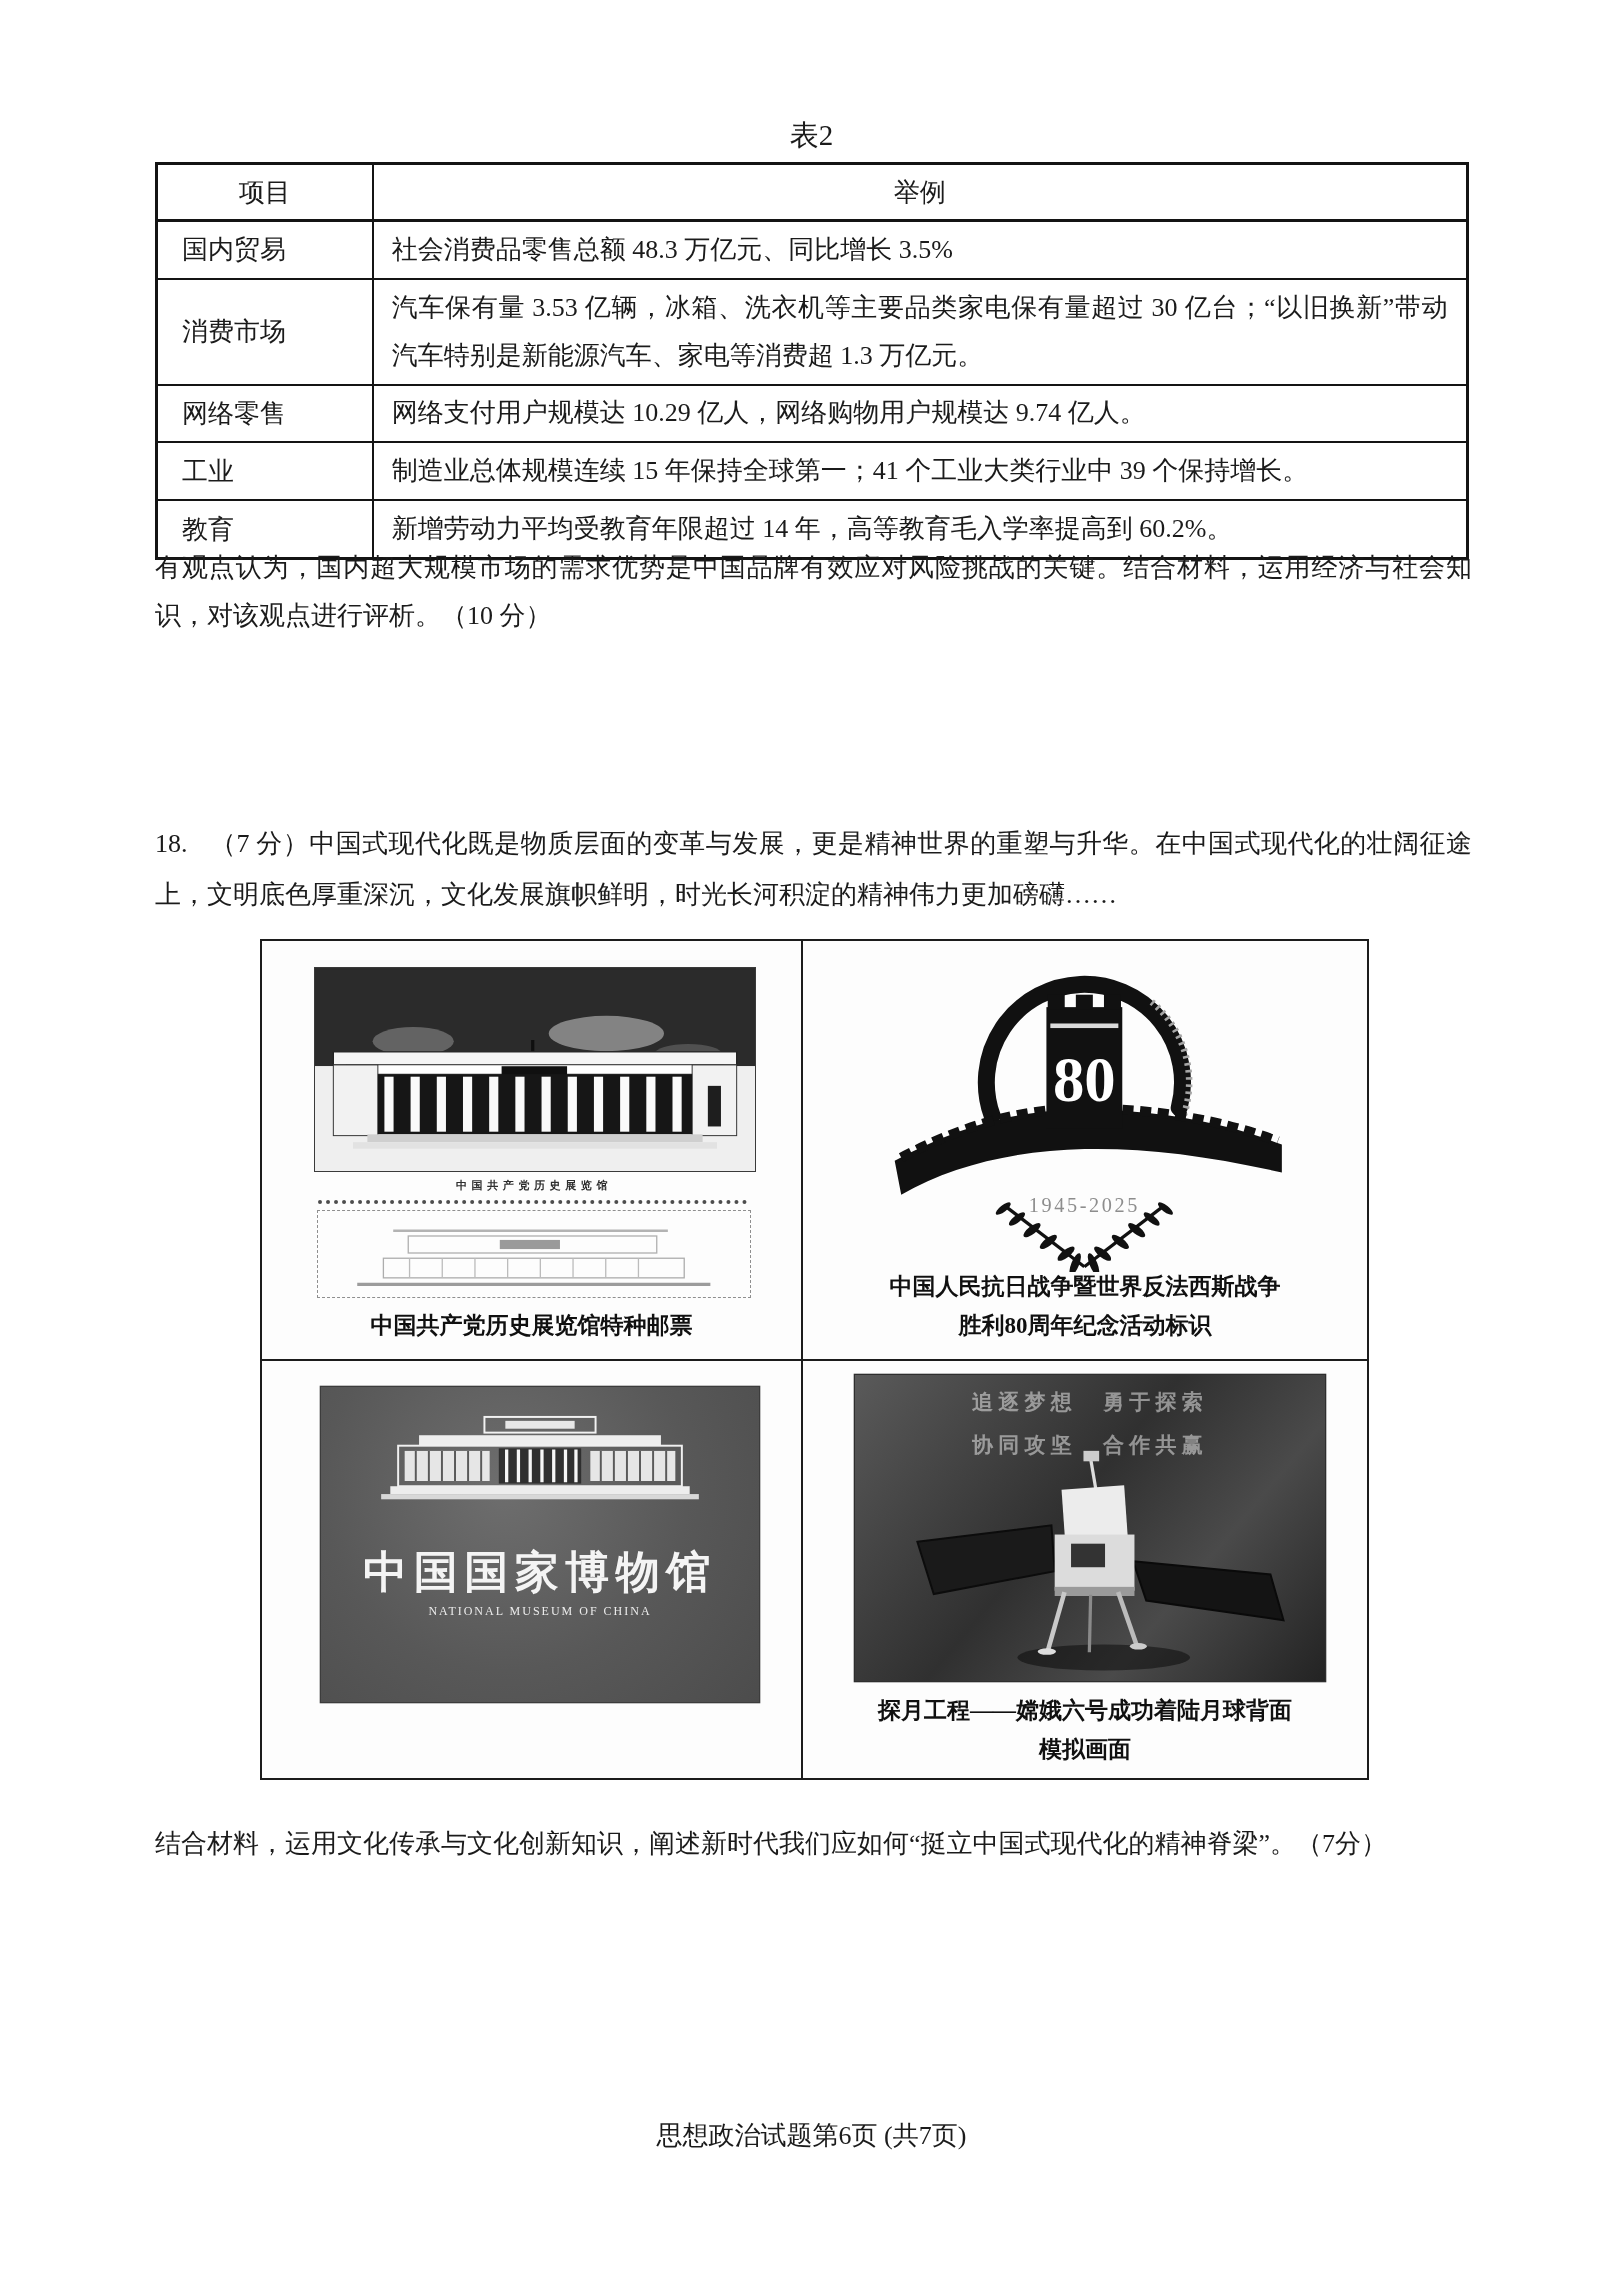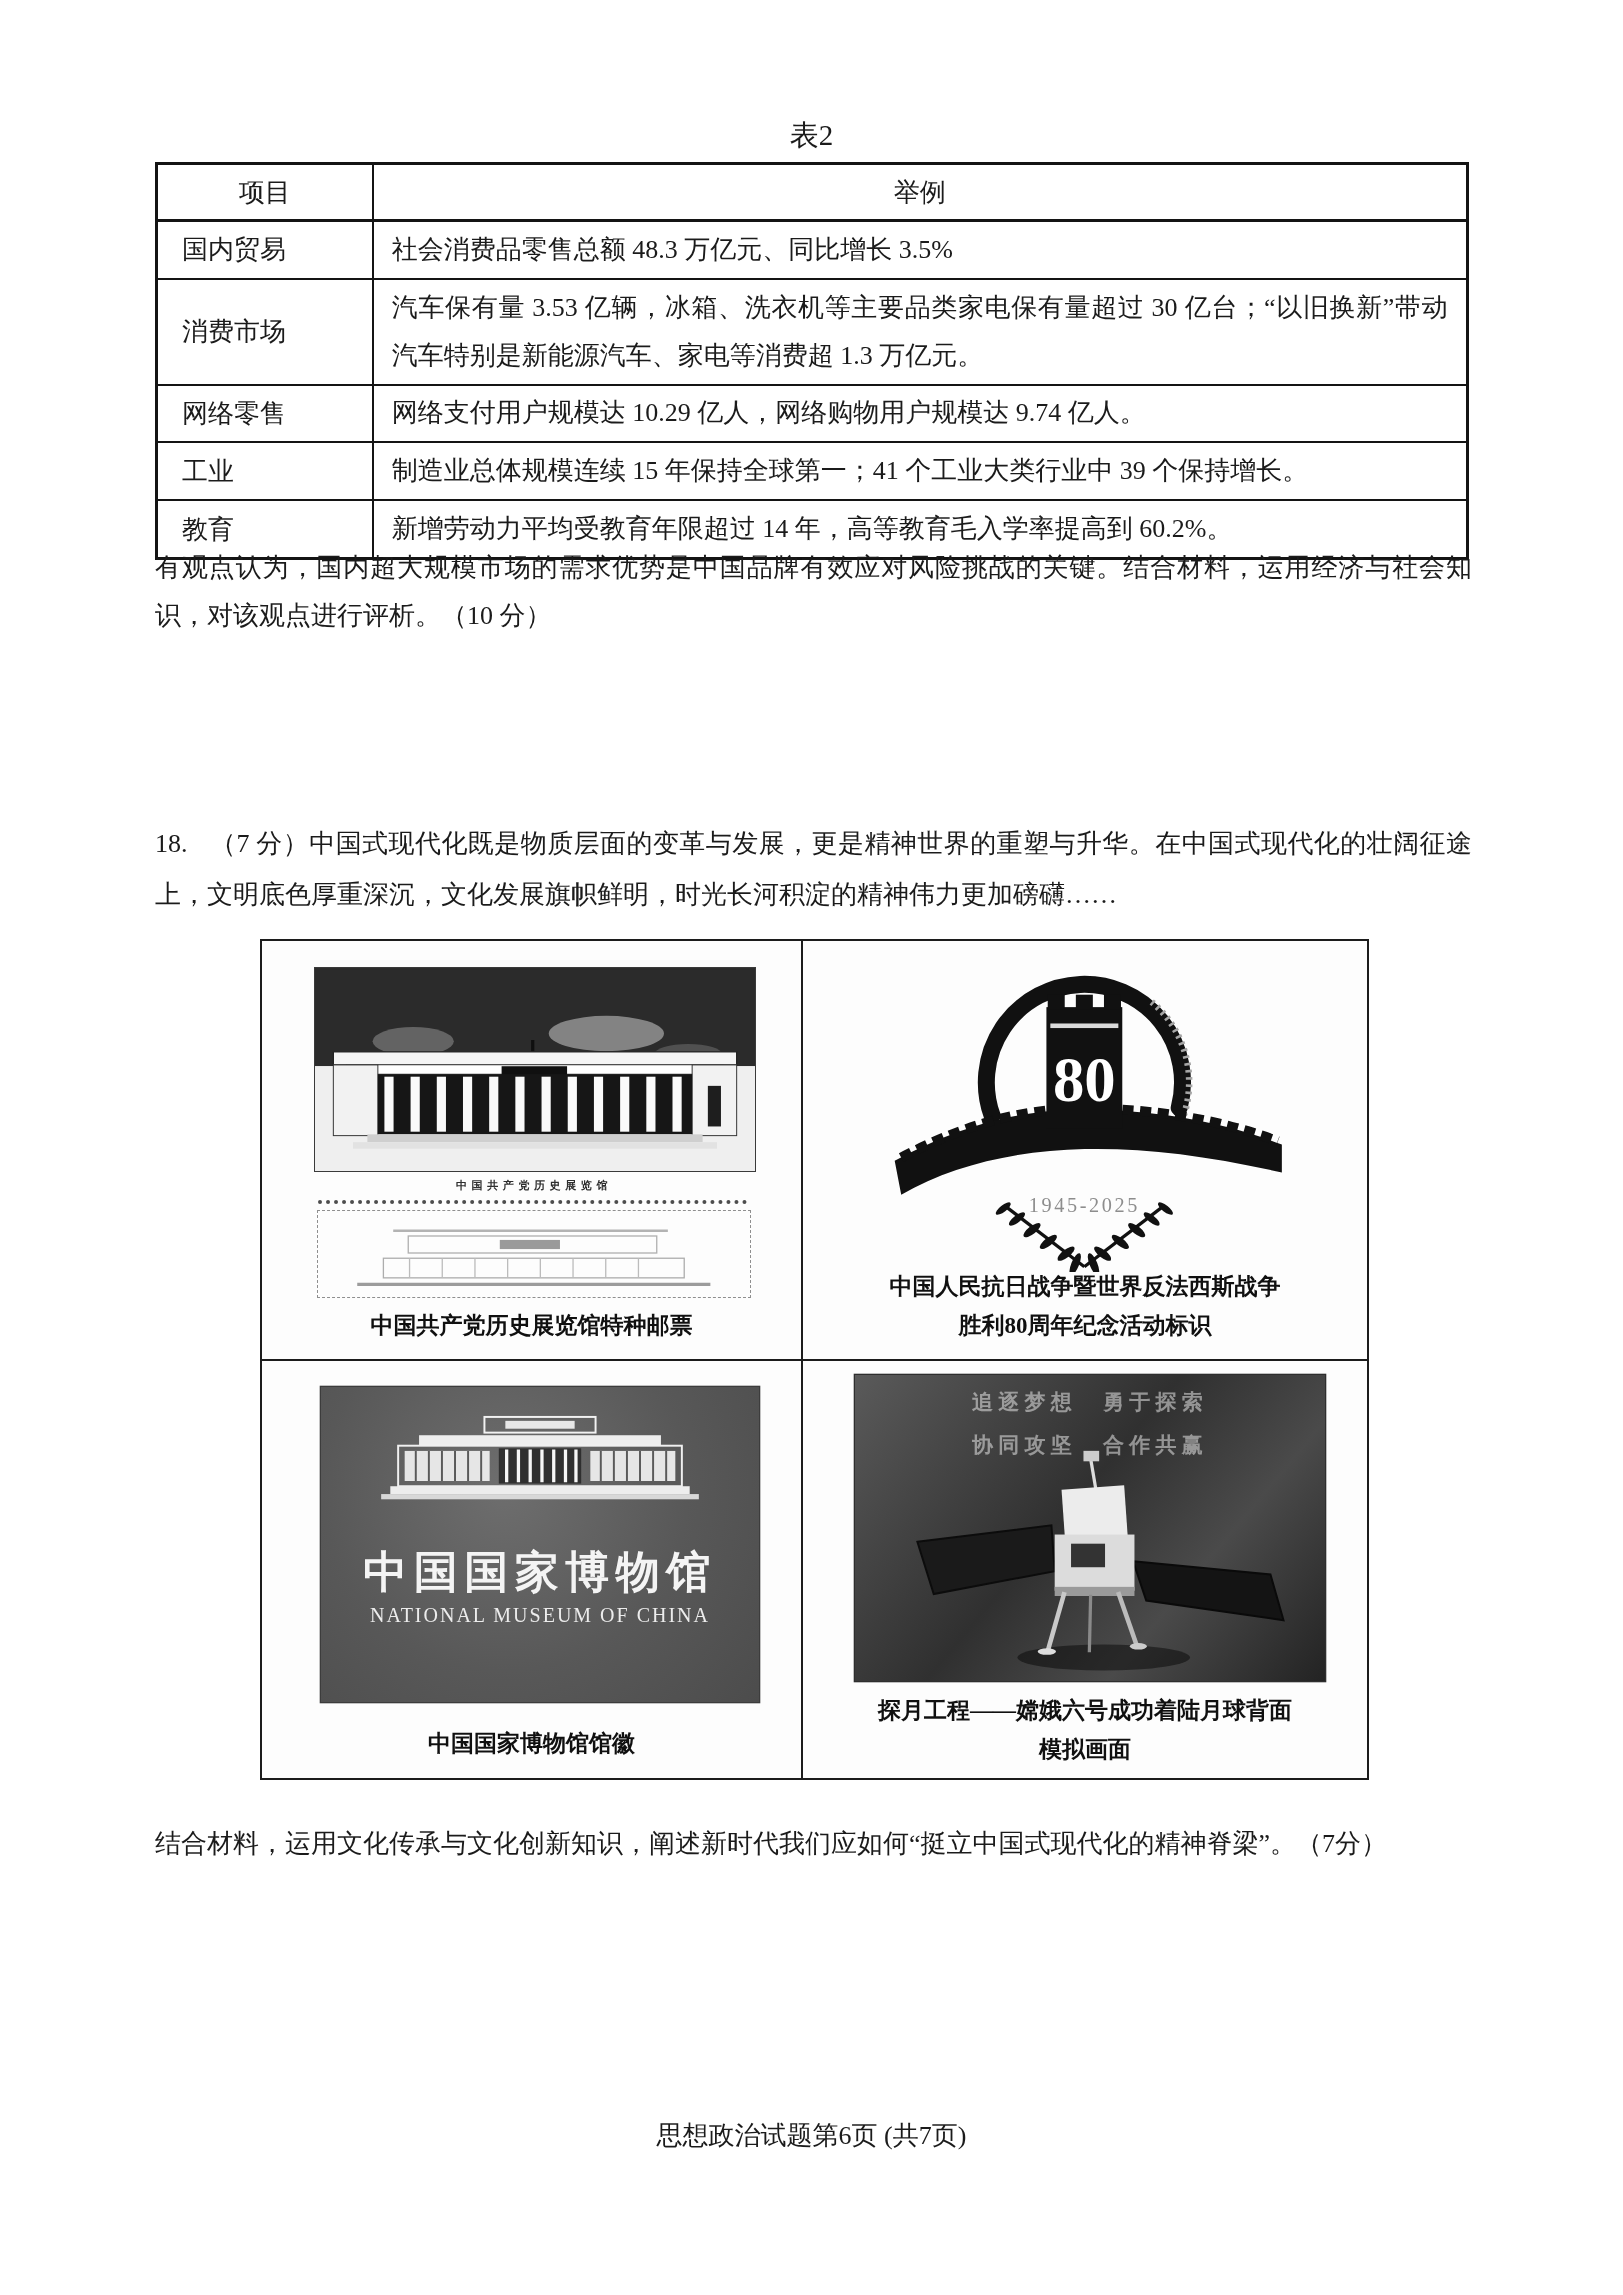--- a/index.html
+++ b/index.html
@@ -78,21 +78,21 @@
     position:absolute;left:59px;top:26px;width:438px;height:315px;
     background:radial-gradient(circle at 42% 32%, #6e6e6e, #585858 55%, #4c4c4c 100%);
     box-shadow:0 0 0 1.3px #3c3c3c;
   }
   .emblem-cn{
     position:absolute;left:0;top:156px;width:438px;text-align:center;
     color:#f4f4f4;font-size:44px;font-weight:700;letter-spacing:6.5px;
   }
   .emblem-en{
     position:absolute;left:0;top:217px;width:438px;text-align:center;
-    color:#ececec;font-size:20px;letter-spacing:2px;
+    color:#ececec;font-size:12px;letter-spacing:2px;
     font-family:"Liberation Serif","DejaVu Serif",serif;
   }
   
   .photo{
     position:absolute;left:52px;top:14.4px;width:470px;height:306px;
     background:linear-gradient(130deg,#5a5a5a 0%,#303030 45%,#4a4a4a 70%,#232323 100%);
     box-shadow:0 0 0 1.3px #2e2e2e;
   }
   .photo-overlay{
     position:absolute;left:0;width:470px;text-align:center;
@@ -243,21 +243,20 @@
           <rect x="272" y="66" width="126" height="54" fill="#2f2f2f"></rect>
           <path d="M284,68 V118 M302,68 V118 M320,68 V118 M338,68 V118 M356,68 V118 M374,68 V118 M390,68 V118" stroke="#f5f5f5" stroke-width="5"></path>
           <rect x="412" y="70" width="130" height="46" fill="#e6e6e6"></rect>
           <path d="M428,70 V116 M448,70 V116 M468,70 V116 M488,70 V116 M508,70 V116 M528,70 V116" stroke="#5a5a5a" stroke-width="3"></path>
           <rect x="106" y="124" width="458" height="12" fill="#ededed"></rect>
           <rect x="92" y="136" width="486" height="8" fill="#d8d8d8"></rect>
         </svg>
         <div class="emblem-cn">中国国家博物馆</div>
         <div class="emblem-en">NATIONAL MUSEUM OF CHINA</div>
       </div>
-      <div class="fig-caption" style="top:368px;">中国国家博物馆馆徽</div>
     </div>
 
     <div class="quad quad-br">
       <div class="photo">
         <div class="photo-overlay l1">追逐梦想　勇于探索</div>
         <div class="photo-overlay l2">协同攻坚　合作共赢</div>
         <svg style="position:absolute;left:0;top:0;" width="470" height="306" viewBox="0 0 718 468" xmlns="http://www.w3.org/2000/svg">
           <ellipse cx="380" cy="432" rx="132" ry="20" fill="rgba(0,0,0,0.45)"></ellipse>
           <polygon points="95,255 300,230 305,300 120,335" fill="#1a1a1a" stroke="#0c0c0c" stroke-width="3"></polygon>
           <polygon points="425,285 635,305 655,375 445,345" fill="#141414" stroke="#0a0a0a" stroke-width="3"></polygon>

